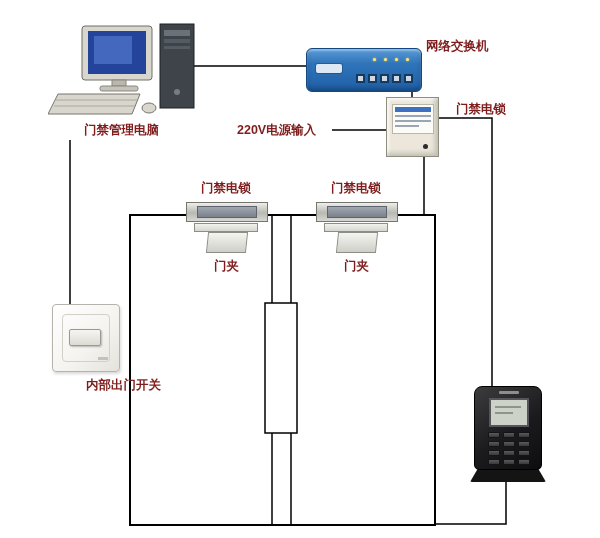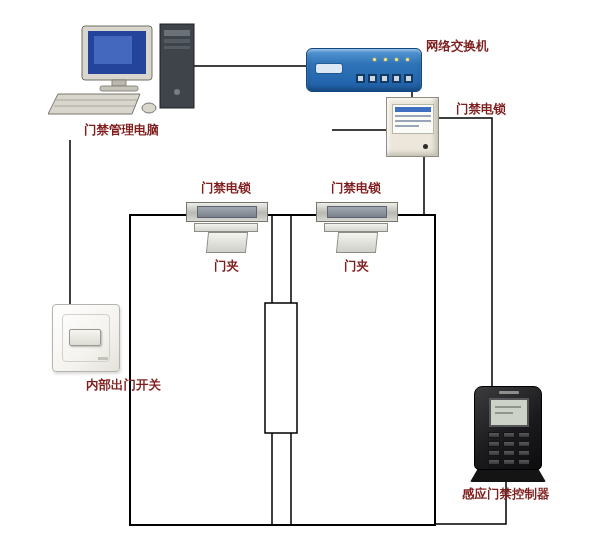--- a/index.html
+++ b/index.html
@@ -184,20 +184,20 @@
         <span class="ctrl-key"></span>
           <span class="ctrl-key"></span>
           <span class="ctrl-key"></span>
       </span>
     </span>
   </div>
 
   <div class="label" style="left:84px;top:122px;">门禁管理电脑</div>
   <div class="label" style="left:426px;top:38px;">网络交换机</div>
   <div class="label" style="left:456px;top:101px;">门禁电锁</div>
+  <div class="label" style="left:237px;top:122px;">220V电源输入</div>
   <div class="label" style="left:201px;top:180px;">门禁电锁</div>
   <div class="label" style="left:331px;top:180px;">门禁电锁</div>
   <div class="label" style="left:214px;top:258px;">门夹</div>
   <div class="label" style="left:344px;top:258px;">门夹</div>
   <div class="label" style="left:46px;top:377px;margin-left:40px;">内部出门开关</div>
-  <div class="label" style="left:462px;top:486px;">感应门禁控制器</div>
 
 </div>
 
 </body></html>

